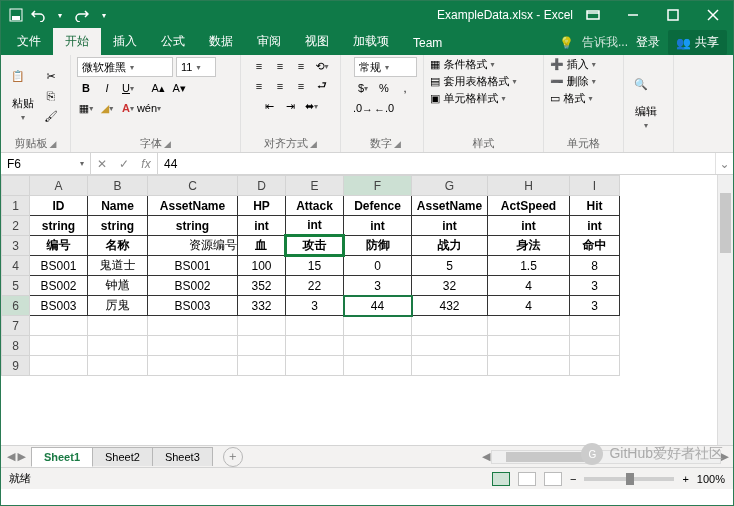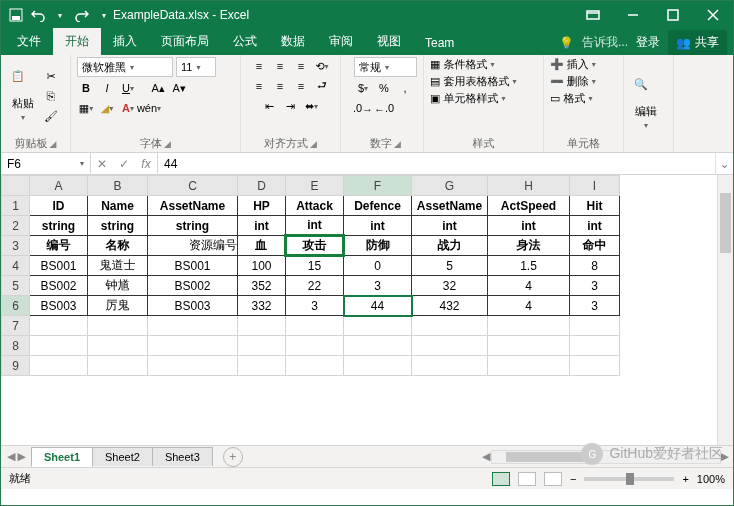--- a/index.html
+++ b/index.html
@@ -1,21 +1,21 @@
 <!DOCTYPE html>
 <html><head>
 <meta charset="utf-8">
 <style>
   * { box-sizing: border-box; margin: 0; padding: 0; font-family: "Microsoft YaHei", "Segoe UI", sans-serif; }
   body { width: 734px; height: 506px; background: #fff; overflow: hidden; border: 1px solid #2a7b54; position: relative; }
 
   
   .titlebar { height: 28px; background: #0f7a48; color: #fff; display: flex; align-items: center; font-size: 12px; }
   .titlebar .left { display: flex; align-items: center; gap: 4px; padding-left: 6px; }
-  .titlebar .center { flex: 1; text-align: left; }
+  .titlebar .center { flex: 1; text-align: right; }
   .titlebar .right { display: flex; align-items: center; }
   .titlebar .wbtn { width: 40px; height: 28px; display: flex; align-items: center; justify-content: center; }
   .titlebar .wbtn svg { stroke: #fff; }
   .titlebar .qat { width: 18px; height: 18px; display: flex; align-items: center; justify-content: center; }
 
   
   .tabbar { height: 26px; background: #0f7a48; display: flex; align-items: flex-end; padding-left: 4px; font-size: 12px; }
   .tab { padding: 5px 12px; color: #ffffff; cursor: pointer; }
   .tab.active { background: #f3f2f1; color: #1a6b3d; }
   .tabbar .spacer { flex: 1; }
@@ -131,25 +131,25 @@
           <line x1="11" y1="1" x2="1" y2="11"></line>
         </svg>
       </div>
   </div>
 </div>
 
 <div class="tabbar">
   <div class="tab">文件</div>
   <div class="tab active">开始</div>
   <div class="tab">插入</div>
-  <div class="tab">页面布局</div>
   <div class="tab">公式</div>
   <div class="tab">数据</div>
   <div class="tab">审阅</div>
   <div class="tab">视图</div>
+  <div class="tab">加载项</div>
   <div class="tab">Team</div>
   <div class="spacer"></div>
   <div class="right">
     <span style="opacity:.8;">💡</span>
     <span style="opacity:.8;">告诉我...</span>
     <span>登录</span>
     <span class="share">
       <span>👥</span>
       <span>共享</span>
     </span>

